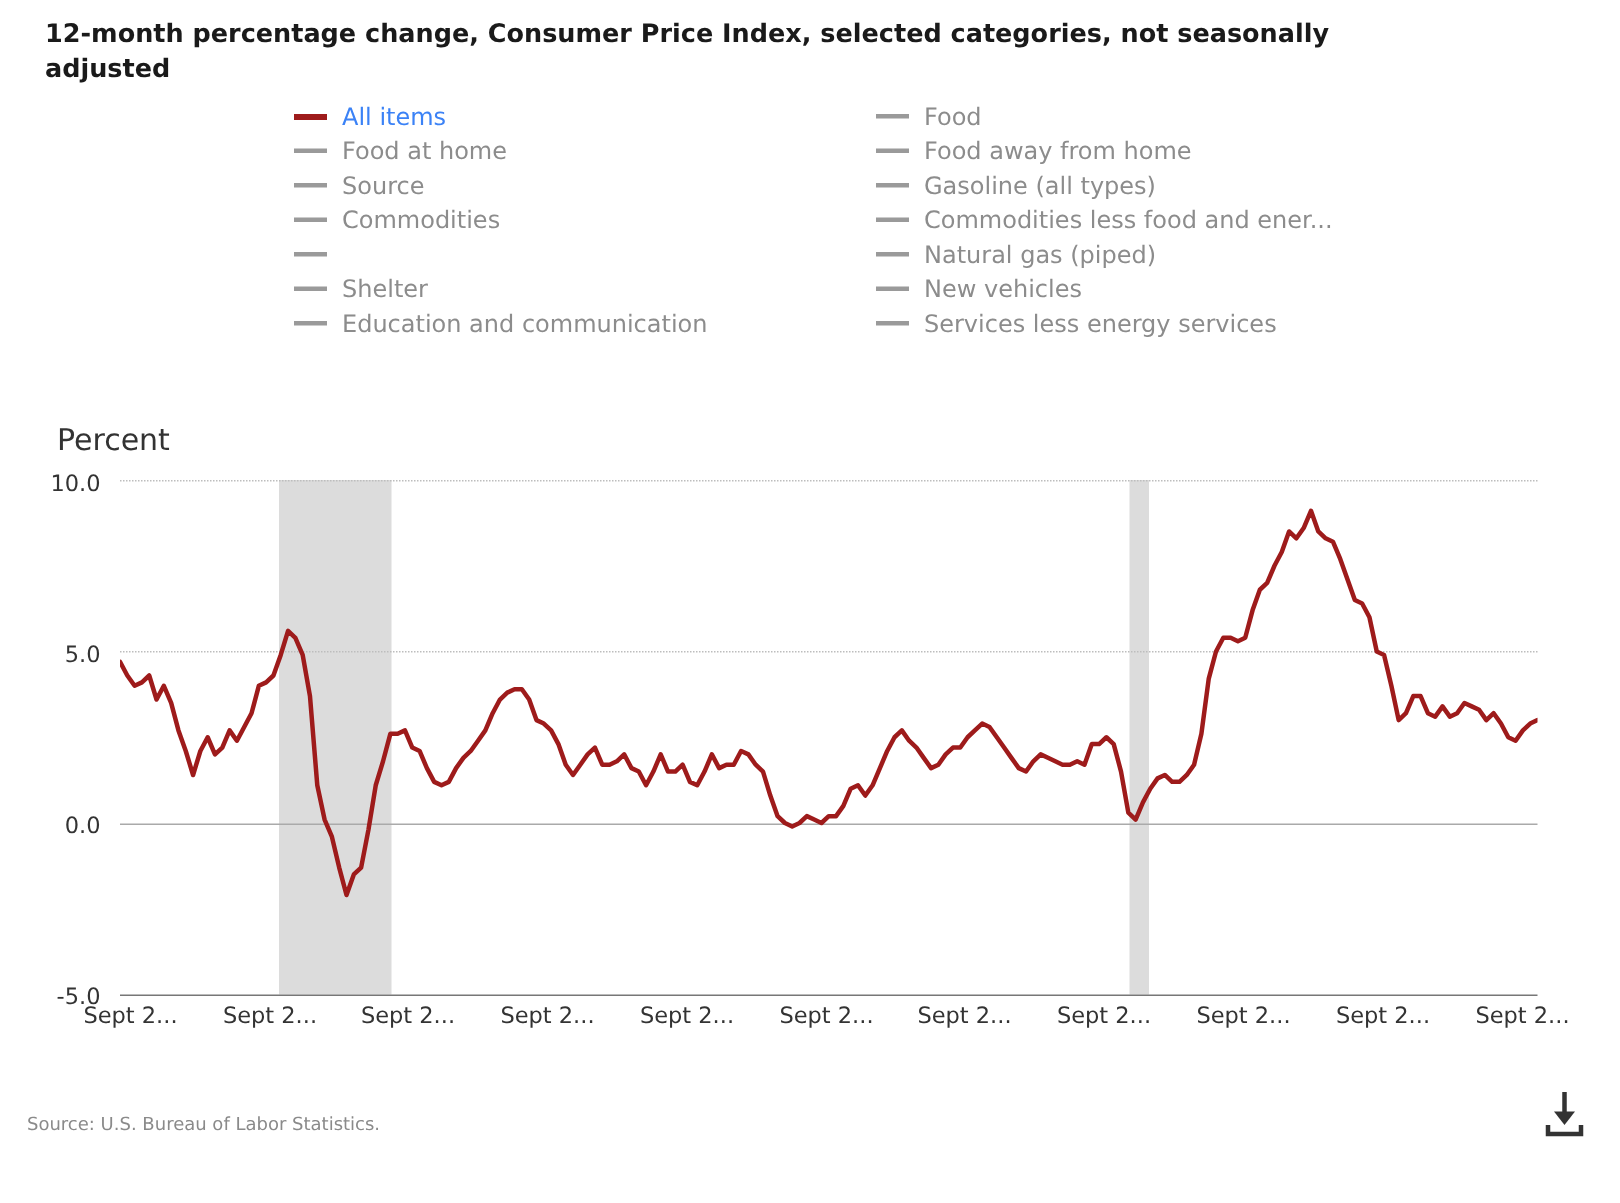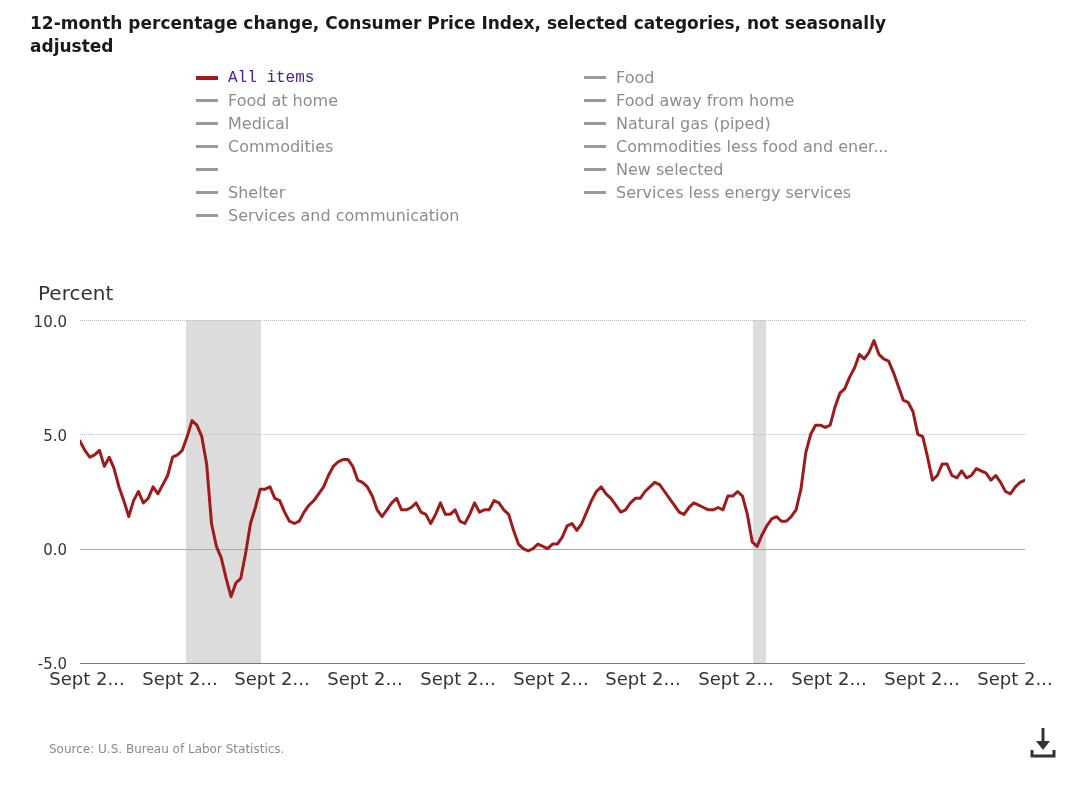--- a/index.html
+++ b/index.html
@@ -47,22 +47,21 @@
   .legend-col.right { left: 388px; width: 400px; }
   .legend-item {
     display: flex;
     align-items: center;
     height: 23px;
     font-size: 16px;
     color: #8c8c8c;
     white-space: nowrap;
   }
   .legend-item.active {
-    color: #4c1d95;
-    font-family: Liberation Mono, monospace;
+    color: #3b82f6;
   }
   .legend-swatch {
     display: inline-block;
     width: 22px;
     height: 3px;
     background: #9a9a9a;
     margin-right: 10px;
     flex: none;
   }
   .legend-item.active .legend-swatch {
@@ -114,33 +113,32 @@
   }
   .xticks {
     position: absolute;
     left: 80px;
     top: 668px;
     width: 945px;
     height: 28px;
   }
   .xtick {
     position: absolute;
-    font-size: 18px;
+    font-size: 15px;
     color: #333333;
     transform: translateX(-50%);
     white-space: nowrap;
   }
   .source {
     position: absolute;
     left: 18px;
     top: 742px;
     font-size: 12px;
     color: #8a8a8a;
     font-family: "DejaVu Sans", sans-serif;
-    margin-left: 31px;
   }
   .download {
     position: absolute;
     right: 22px;
     bottom: 14px;
     width: 30px;
     height: 32px;
     cursor: pointer;
   }
   svg.series { position: absolute; left: 0; top: 0; }
@@ -157,58 +155,62 @@
       <div class="legend-item active">
         <span class="legend-swatch"></span>
         <span>All items</span>
       </div>
       <div class="legend-item">
         <span class="legend-swatch"></span>
         <span>Food at home</span>
       </div>
       <div class="legend-item">
         <span class="legend-swatch"></span>
-        <span>Medical</span>
+        <span>Source</span>
       </div>
       <div class="legend-item">
         <span class="legend-swatch"></span>
         <span>Commodities</span>
       </div>
       <div class="legend-item">
         <span class="legend-swatch"></span>
       </div>
       <div class="legend-item">
         <span class="legend-swatch"></span>
         <span>Shelter</span>
       </div>
       <div class="legend-item">
         <span class="legend-swatch"></span>
-        <span>Services and communication</span>
+        <span>Education and communication</span>
       </div>
     </div>
     <div class="legend-col right">
       <div class="legend-item">
         <span class="legend-swatch"></span>
         <span>Food</span>
       </div>
       <div class="legend-item">
         <span class="legend-swatch"></span>
         <span>Food away from home</span>
       </div>
       <div class="legend-item">
         <span class="legend-swatch"></span>
+        <span>Gasoline (all types)</span>
+      </div>
+      <div class="legend-item">
+        <span class="legend-swatch"></span>
+        <span>Commodities less food and ener...</span>
+      </div>
+      <div class="legend-item">
+        <span class="legend-swatch"></span>
         <span>Natural gas (piped)</span>
       </div>
       <div class="legend-item">
         <span class="legend-swatch"></span>
-        <span>Commodities less food and ener...</span>
-      </div>
-      <div class="legend-item">
-        <span class="legend-swatch"></span>
-        <span>New selected</span>
+        <span>New vehicles</span>
       </div>
       <div class="legend-item">
         <span class="legend-swatch"></span>
         <span>Services less energy services</span>
       </div>
     </div>
   </div>
 
   <div class="ylabel">Percent</div>
 

